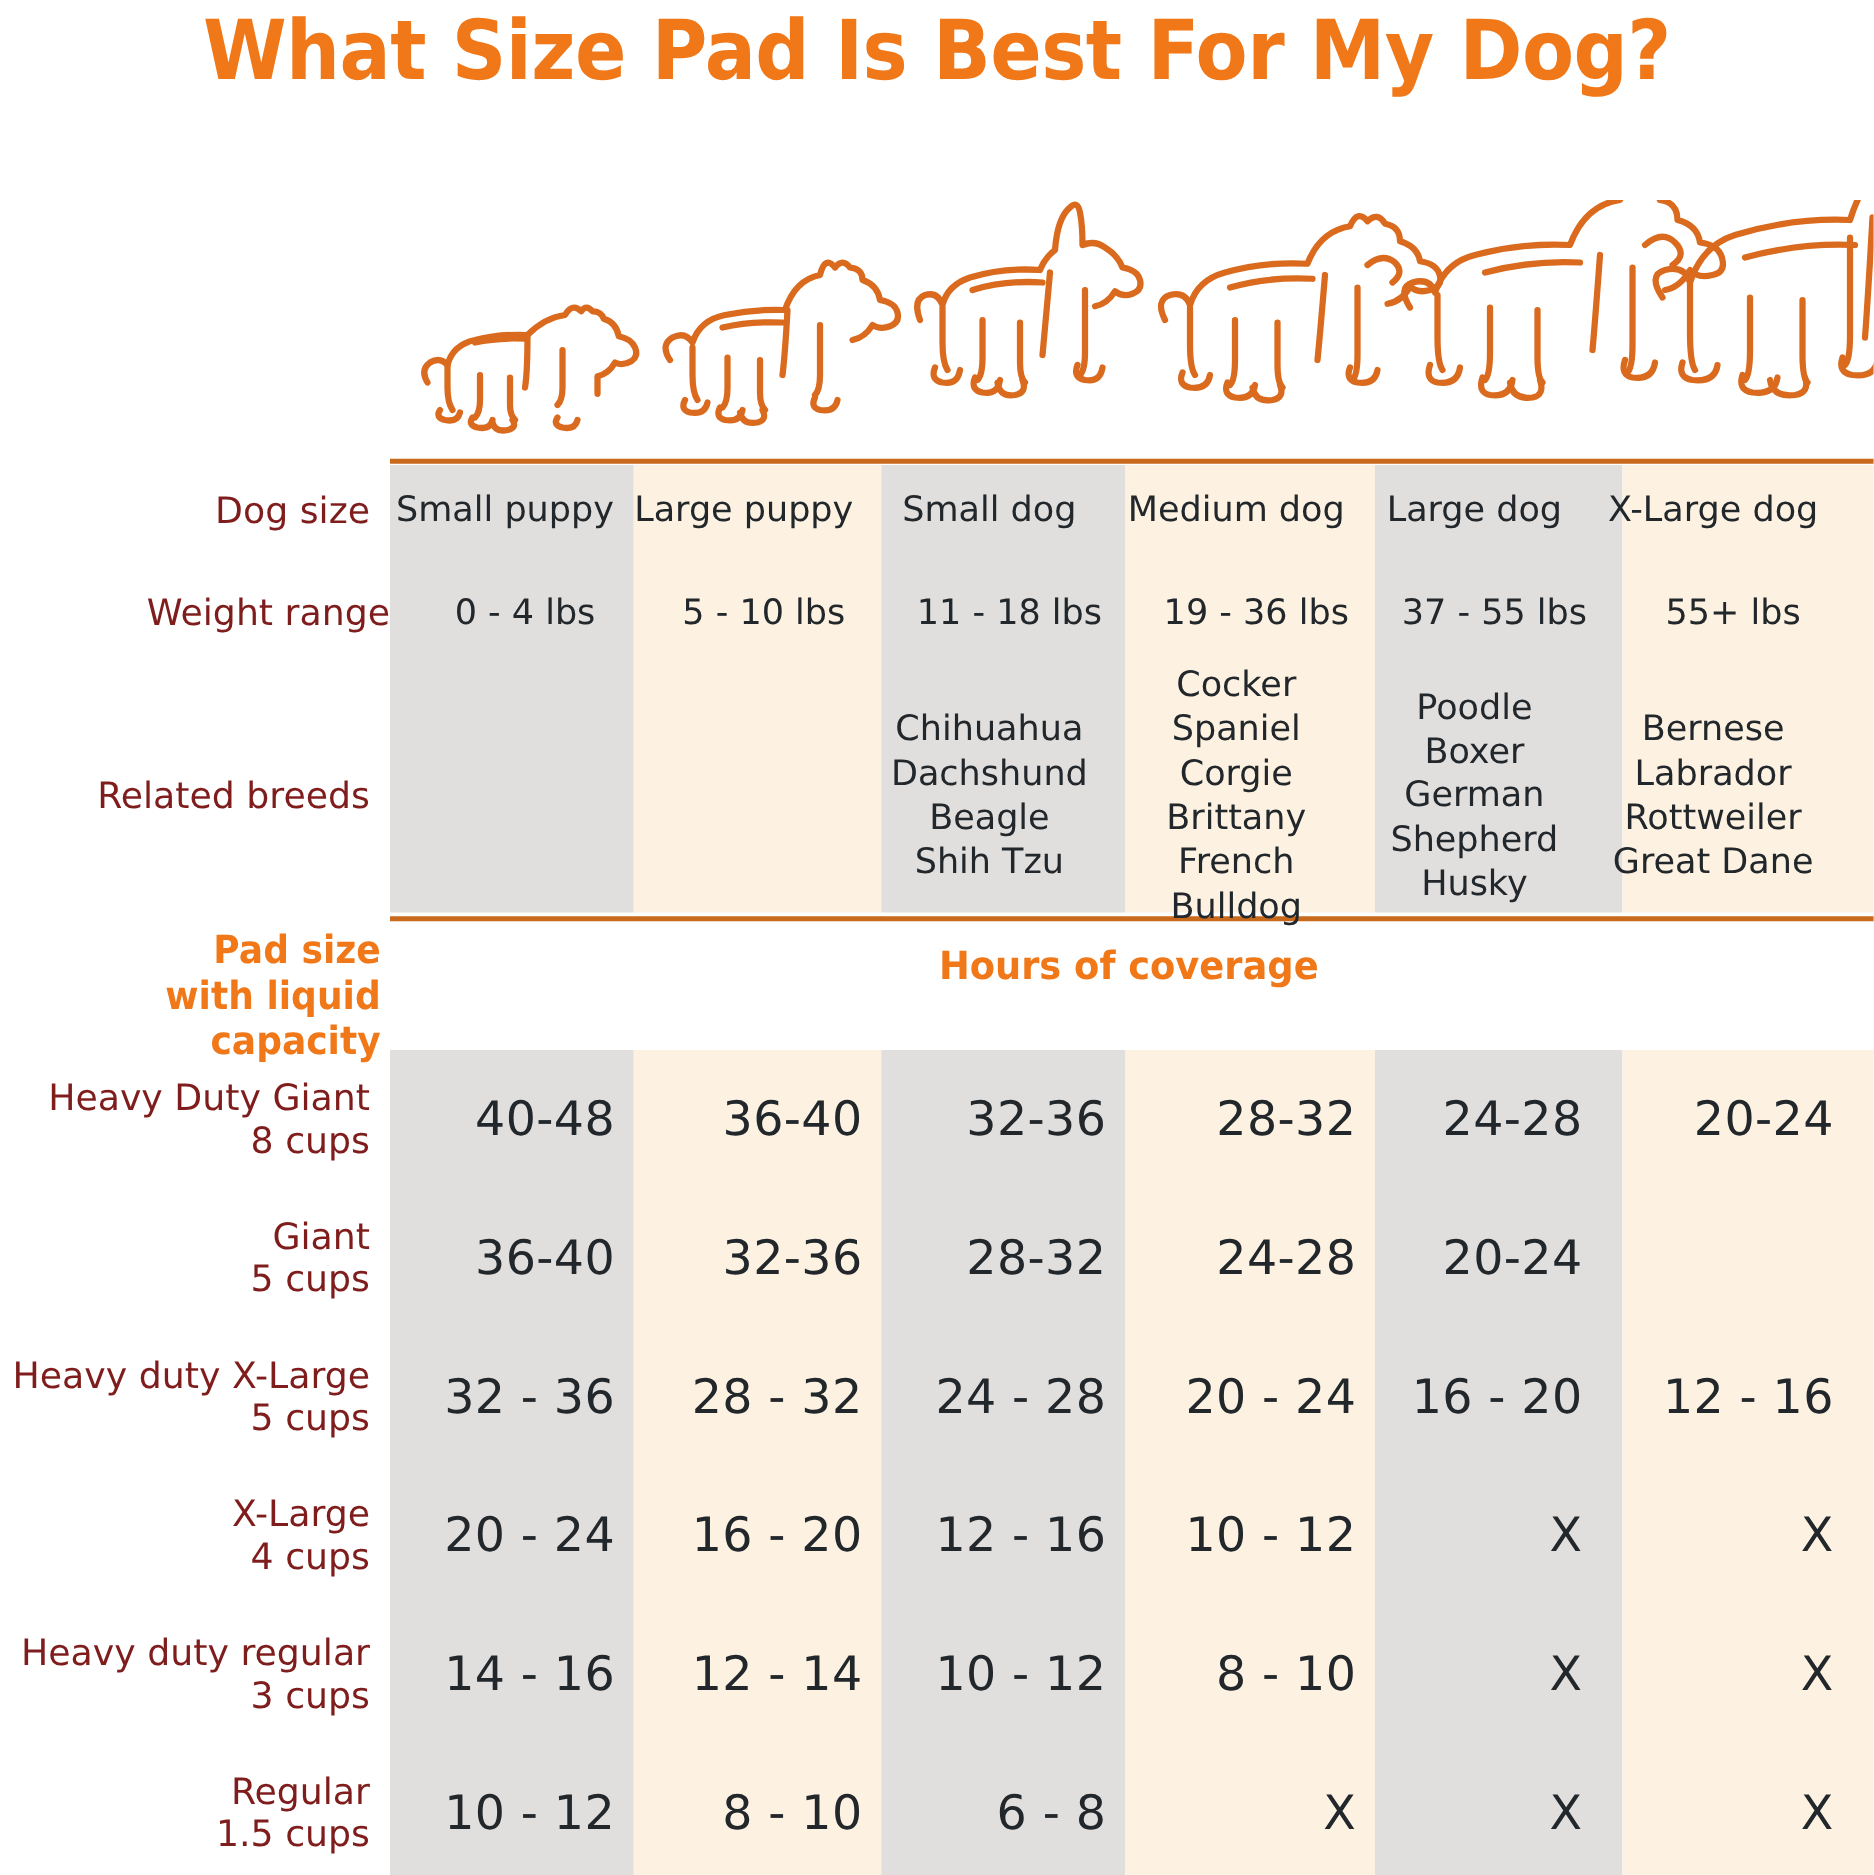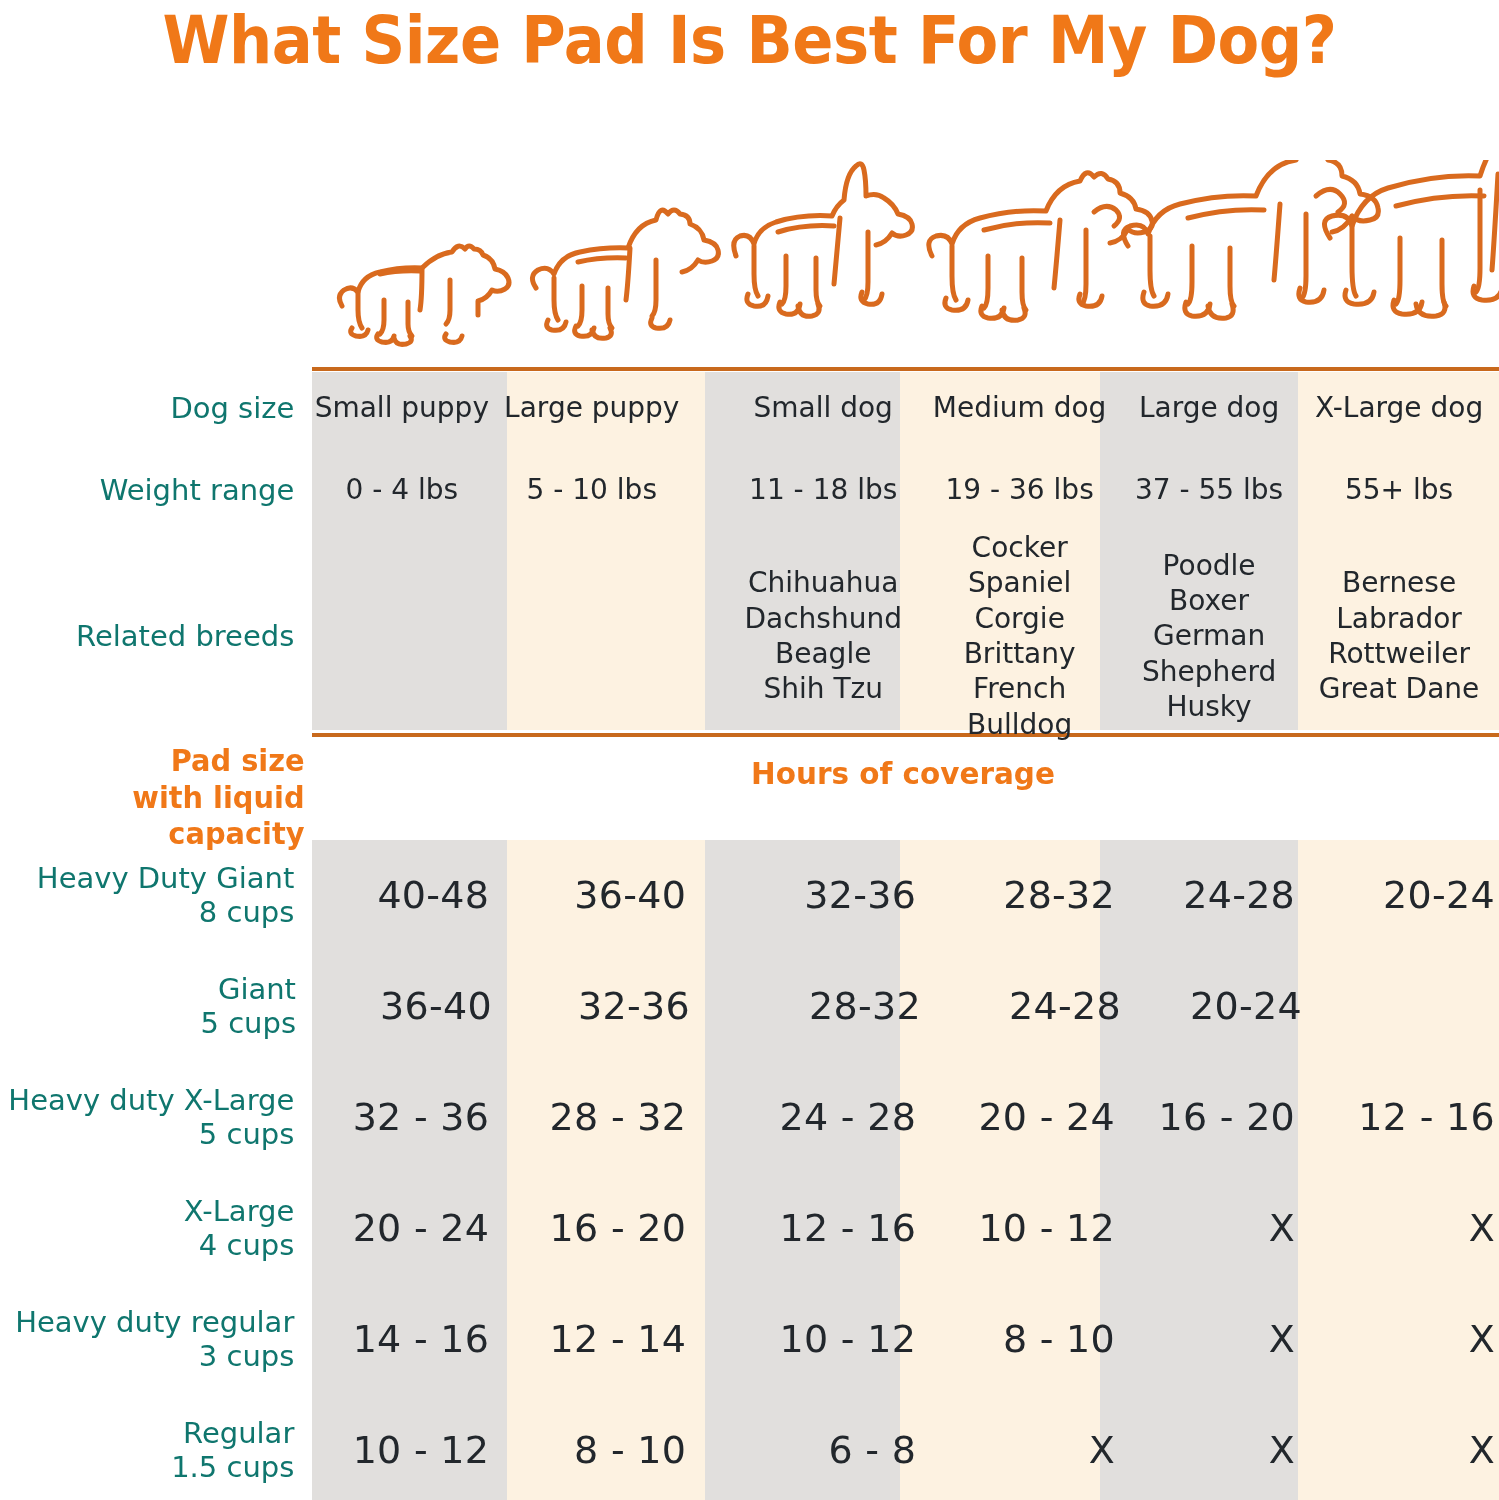--- a/index.html
+++ b/index.html
@@ -95,40 +95,40 @@
     width: 1499px;
     z-index: 4;
   }
   .row { display: flex; align-items: center; }
   .rowlabel {
     width: 312px;
     padding-right: 16px;
     text-align: right;
     font-size: 29px;
     line-height: 1.18;
-    color: #0f766e;
+    color: #7f1d1d;
     font-family: "DejaVu Sans", sans-serif;
   }
   .cell {
     text-align: center;
     font-size: 28px;
     line-height: 1.22;
     color: #22272c;
     font-family: "DejaVu Sans", sans-serif;
     padding: 0 4px;
   }
   .c0 { width: 184px; }
   .c1 { width: 198px; }
-  .c2 { width: 195px; margin-left: 36px; }
+  .c2 { width: 195px; }
   .c3 { width: 200px; }
   .c4 { width: 181px; }
   .c5 { width: 201px; }
 
   .row-dogsize   { height: 72px; }
-  .row-weight    { height: 92px; }
+  .row-weight    { height: 92px; padding-left: 16px; }
   .row-breeds    { height: 200px; align-items: center; }
   .row-breeds .cell { white-space: pre-line; line-height: 1.26; }
   .row-breeds .rowlabel { align-self: center; }
 
   
   .sec {
     position: absolute;
     top: 742px;
     z-index: 5;
     color: #F07818;

